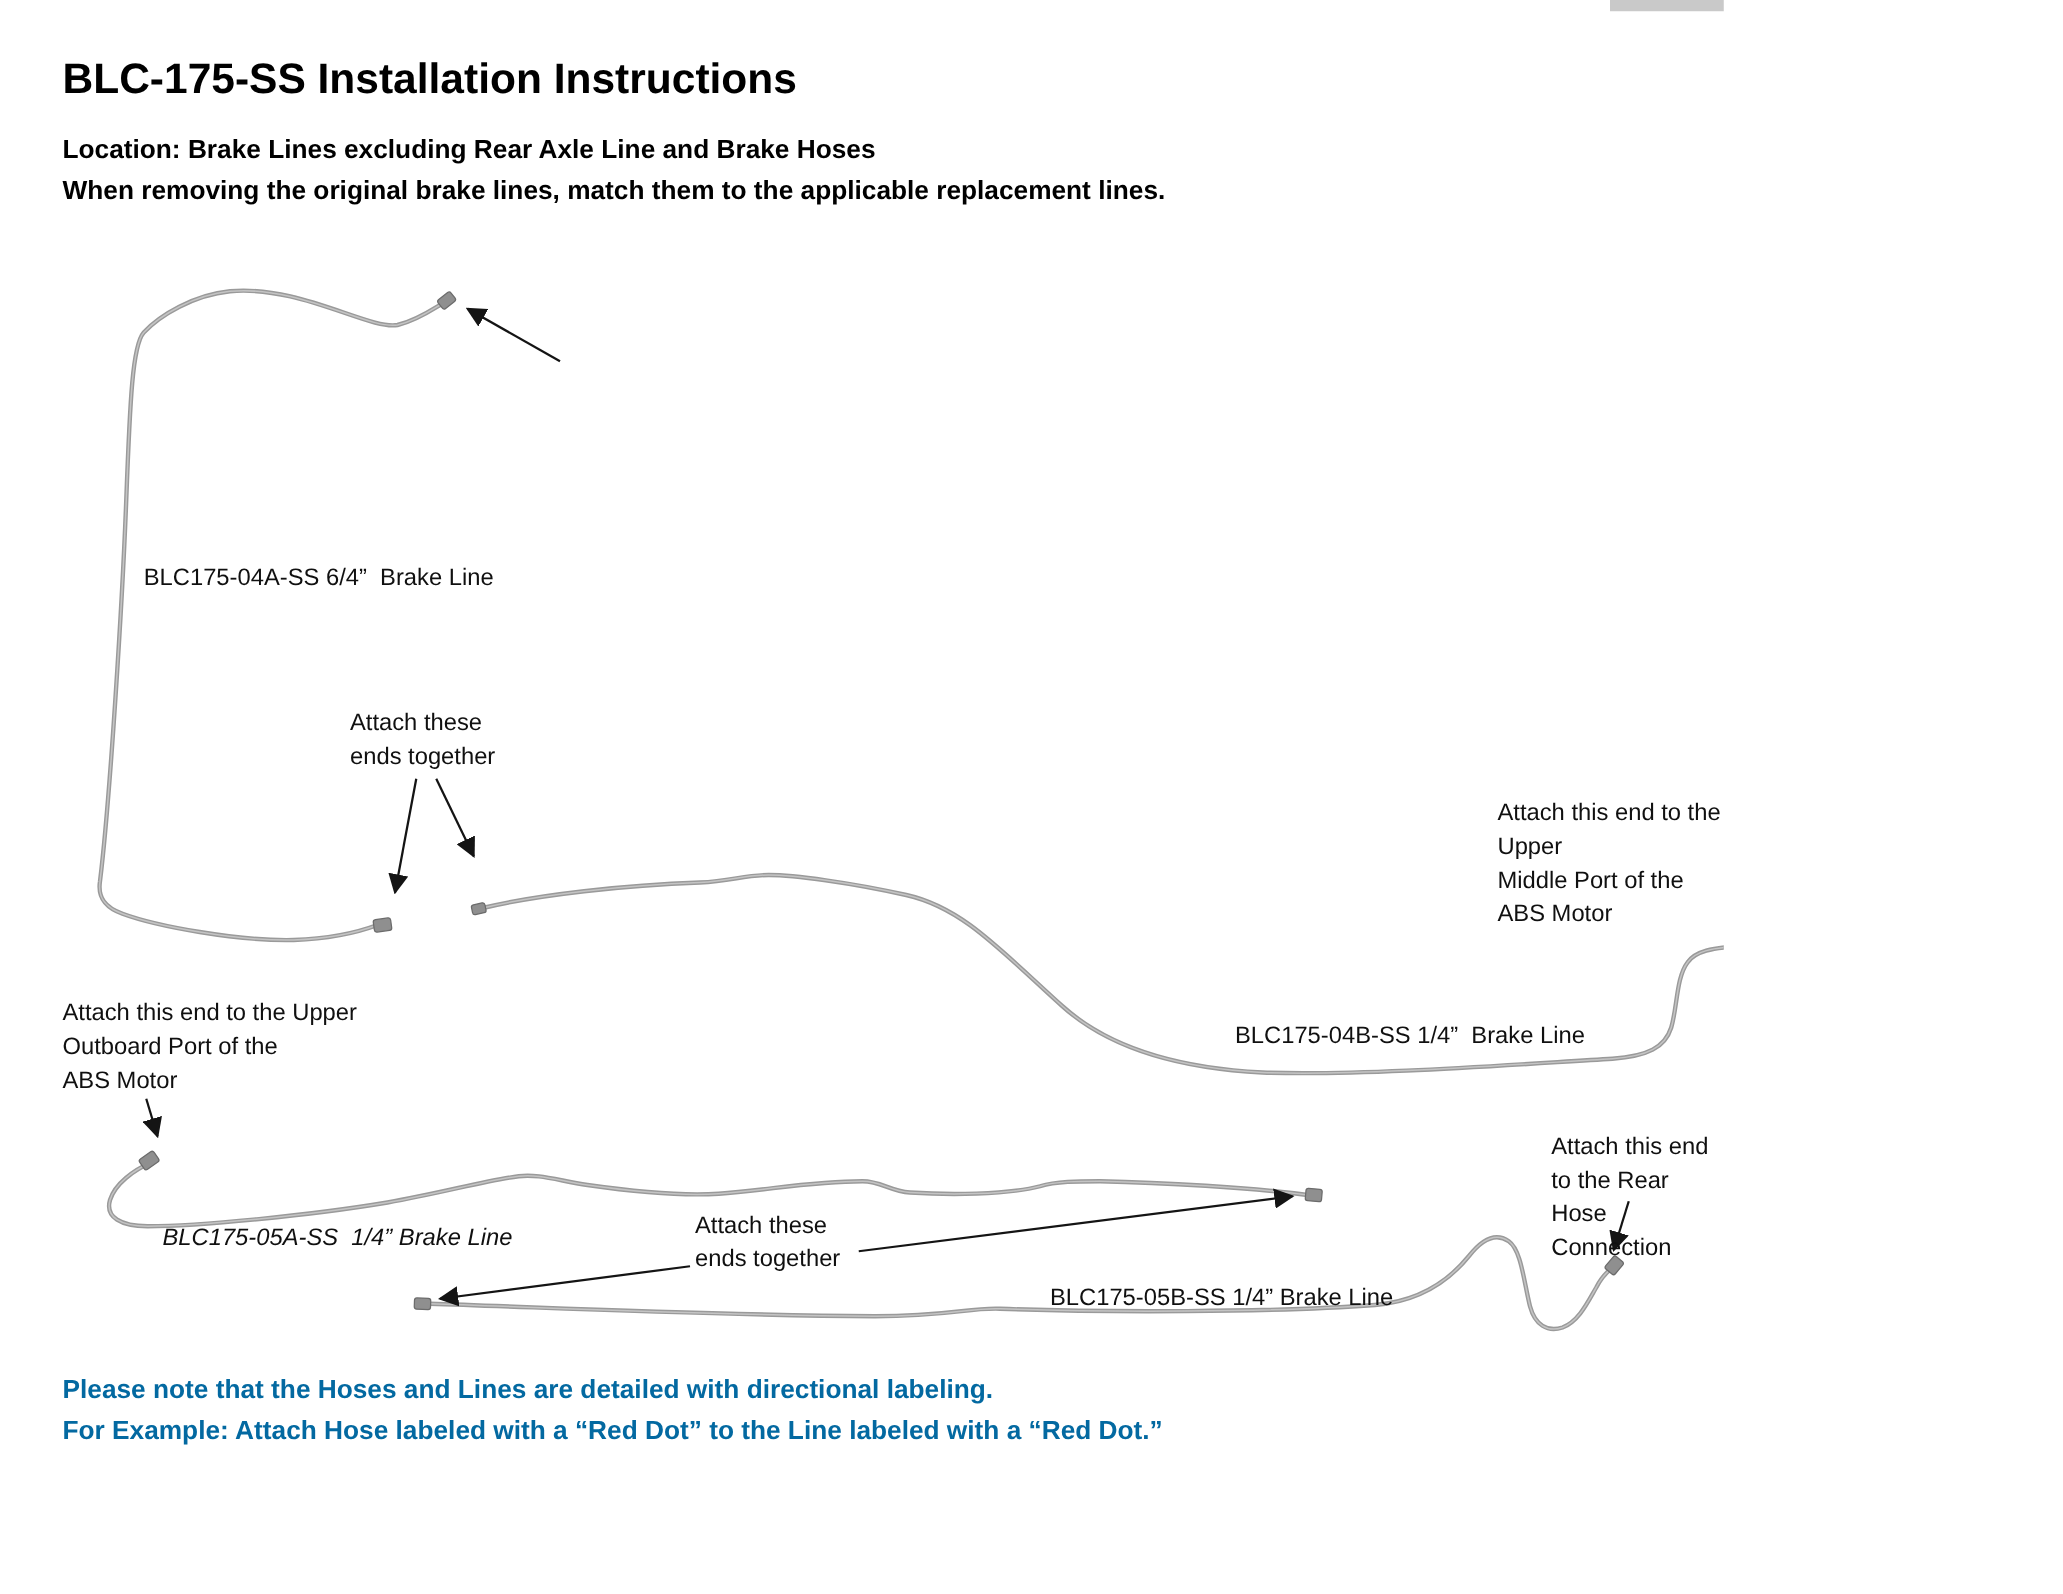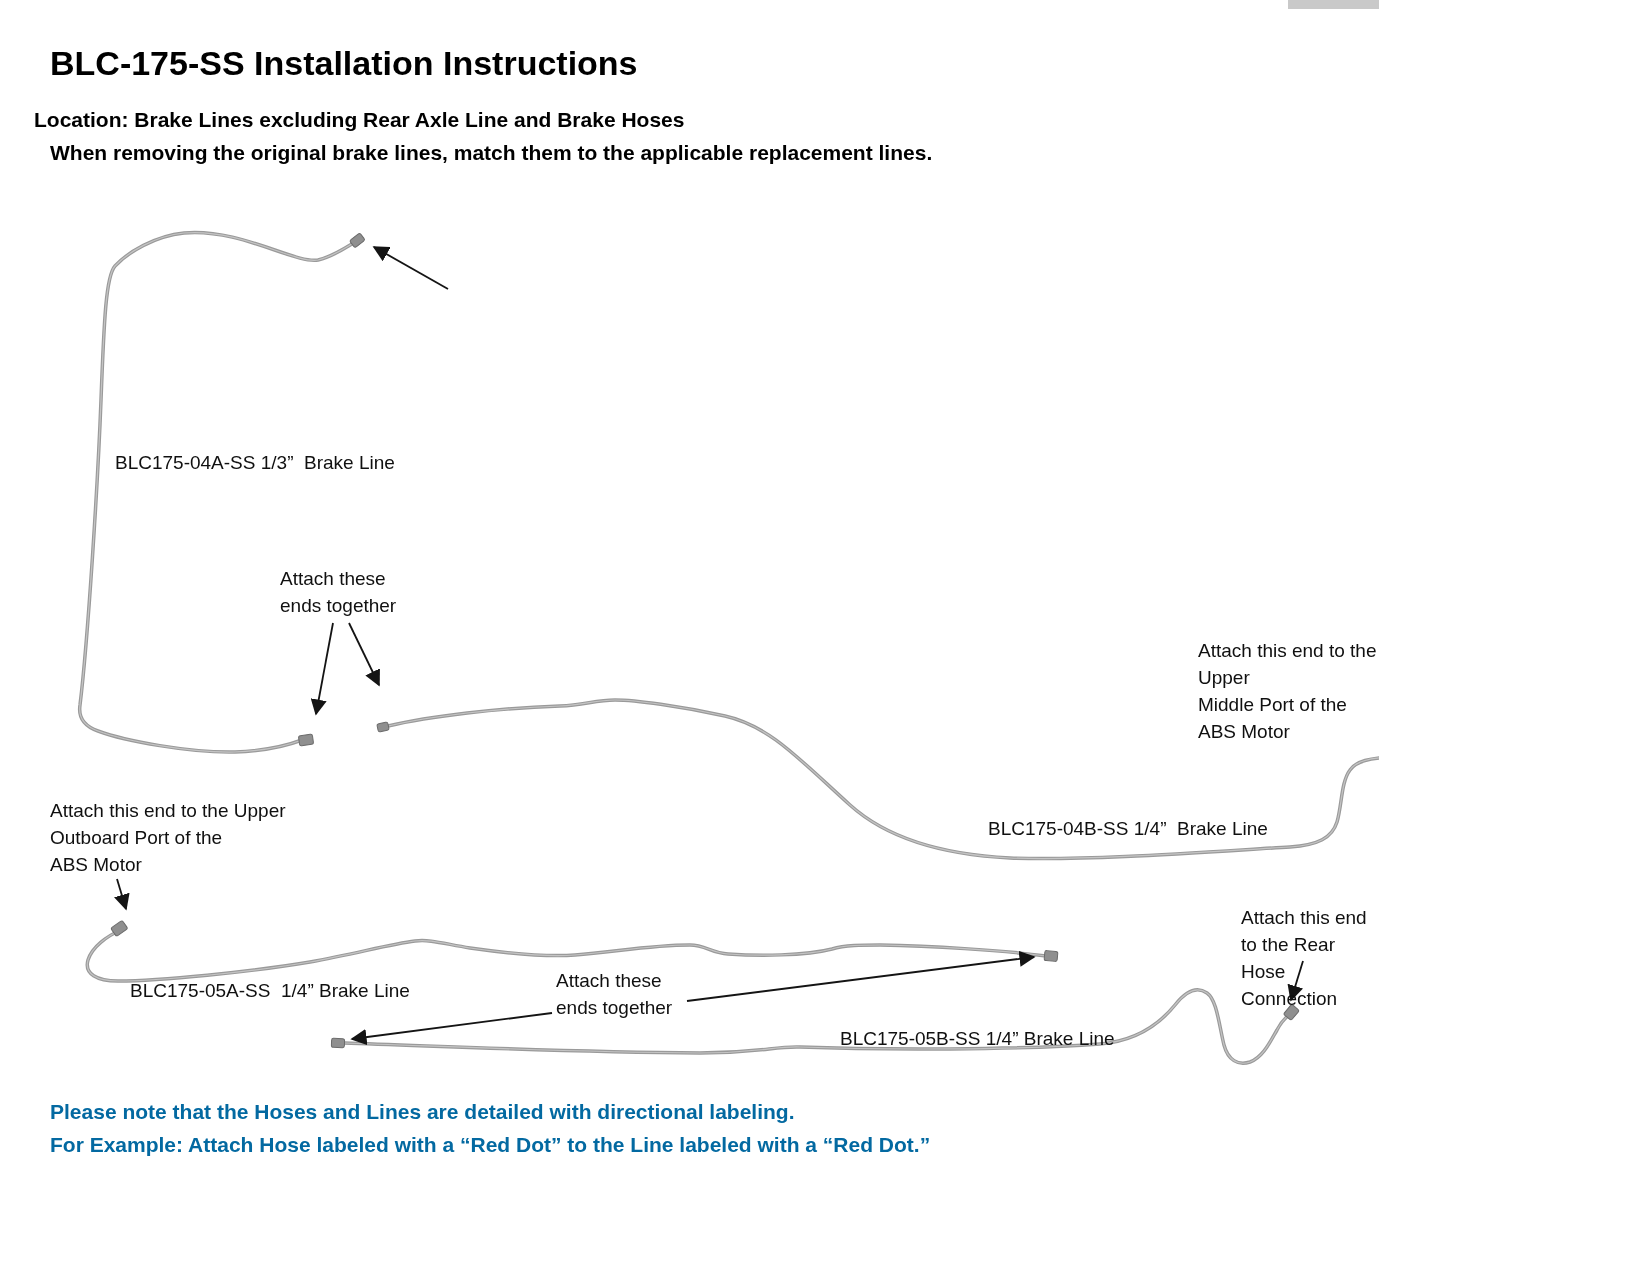--- a/index.html
+++ b/index.html
@@ -20,21 +20,21 @@
   .arr { stroke:#141414; stroke-width:1.8; fill:none; }
 </style>
 </head>
 <body>
 
 <div class="page">
 
   <div class="abs strip" style="left:1288px; top:0; width:254px; height:9px;"></div>
 
   <h1 class="abs title" style="left:50px; top:44px;">BLC-175-SS Installation Instructions</h1>
-  <div class="abs hdr" style="left:34px; top:108px;">Location: Brake Lines excluding Rear Axle Line and Brake Hoses</div>
+  <div class="abs hdr" style="left:50px; top:108px;">Location: Brake Lines excluding Rear Axle Line and Brake Hoses</div>
   <div class="abs hdr" style="left:50px; top:141px;">When removing the original brake lines, match them to the applicable replacement lines.</div>
 
   <svg width="1650" height="1275" viewBox="0 0 1650 1275">
     <defs>
       <marker id="ah" viewBox="0 0 10 10" refX="9" refY="5" markerWidth="9" markerHeight="9" orient="auto-start-reverse">
         <path d="M0,0 L10,5 L0,10 z" fill="#141414"></path>
       </marker>
     </defs>
 
     <path class="bl" d="M 357 241 C 348 246 335 256 318 260 C 295 264 240 228 184 233 C 155 236 128 252 115 266 C 106 276 104 320 101 400 C 98 480 88 640 80 705 C 78 718 84 726 98 731 C 125 741 190 753 235 752 C 262 751 286 746 302 740"></path>
@@ -61,23 +61,23 @@
     <line class="arr" x1="448" y1="289" x2="374" y2="247" marker-end="url(#ah)"></line>
     <line class="arr" x1="333" y1="623" x2="316" y2="714" marker-end="url(#ah)"></line>
     <line class="arr" x1="349" y1="623" x2="379" y2="685" marker-end="url(#ah)"></line>
     <line class="arr" x1="1424" y1="699" x2="1449" y2="735" marker-end="url(#ah)"></line>
     <line class="arr" x1="117" y1="879" x2="126" y2="909" marker-end="url(#ah)"></line>
     <line class="arr" x1="687" y1="1001" x2="1034" y2="957" marker-end="url(#ah)"></line>
     <line class="arr" x1="552" y1="1013" x2="352" y2="1039" marker-end="url(#ah)"></line>
     <line class="arr" x1="1303" y1="961" x2="1291" y2="1000" marker-end="url(#ah)"></line>
   </svg>
 
-  <div class="abs plabel" style="left:115px; top:452px;">BLC175-04A-SS 1/3”  Brake Line</div>
+  <div class="abs plabel" style="left:115px; top:452px;">BLC175-04A-SS 6/4”  Brake Line</div>
   <div class="abs plabel" style="left:988px; top:818px;">BLC175-04B-SS 1/4”  Brake Line</div>
-  <div class="abs plabel" style="left:130px; top:980px;">BLC175-05A-SS  1/4” Brake Line</div>
+  <div class="abs plabel" style="left:130px; top:980px;font-style:italic;">BLC175-05A-SS  1/4” Brake Line</div>
   <div class="abs plabel" style="left:840px; top:1028px;">BLC175-05B-SS 1/4” Brake Line</div>
 
   <div class="abs ann" style="left:280px; top:566px;">Attach these
 ends together</div>
   <div class="abs ann" style="left:1198px; top:638px;">Attach this end to the Upper
 Middle Port of the ABS Motor</div>
   <div class="abs ann" style="left:50px; top:798px;">Attach this end to the Upper
 Outboard Port of the
 ABS Motor</div>
   <div class="abs ann" style="left:556px; top:968px;">Attach these

